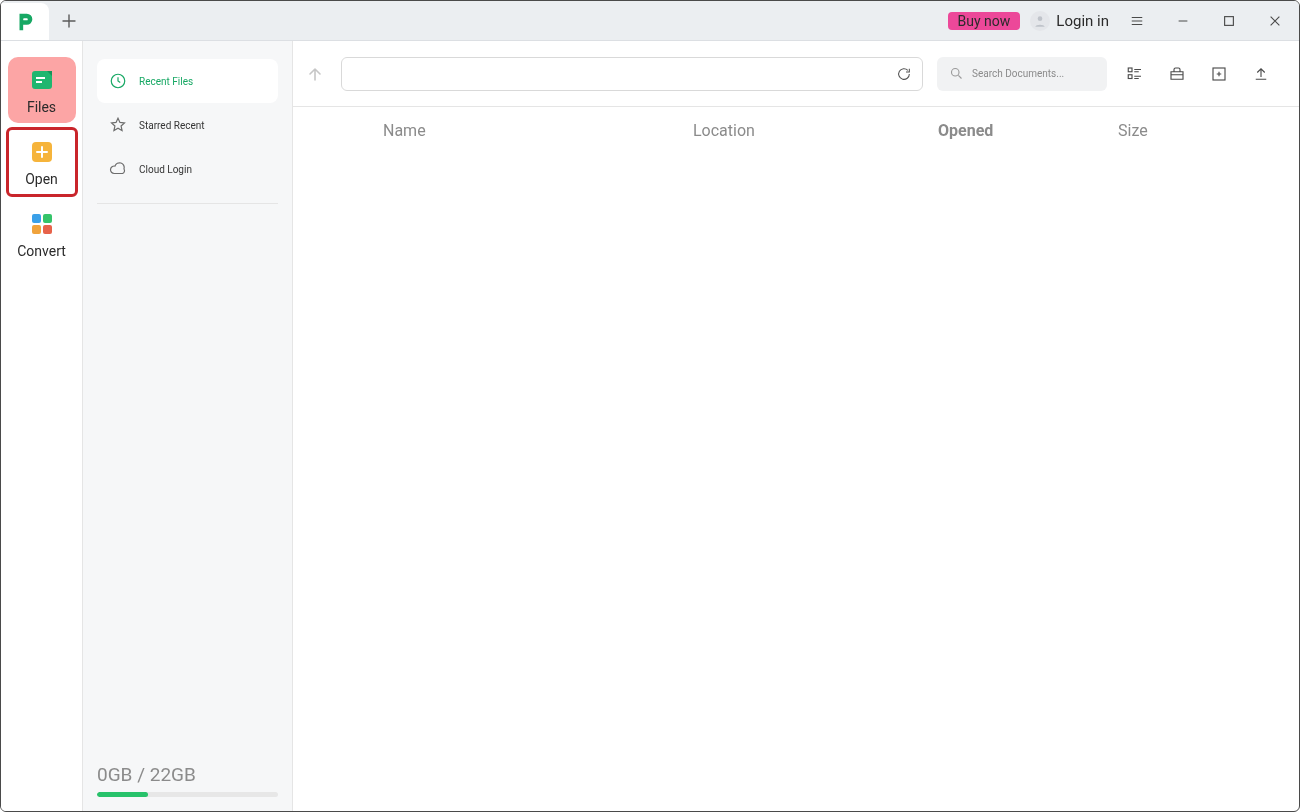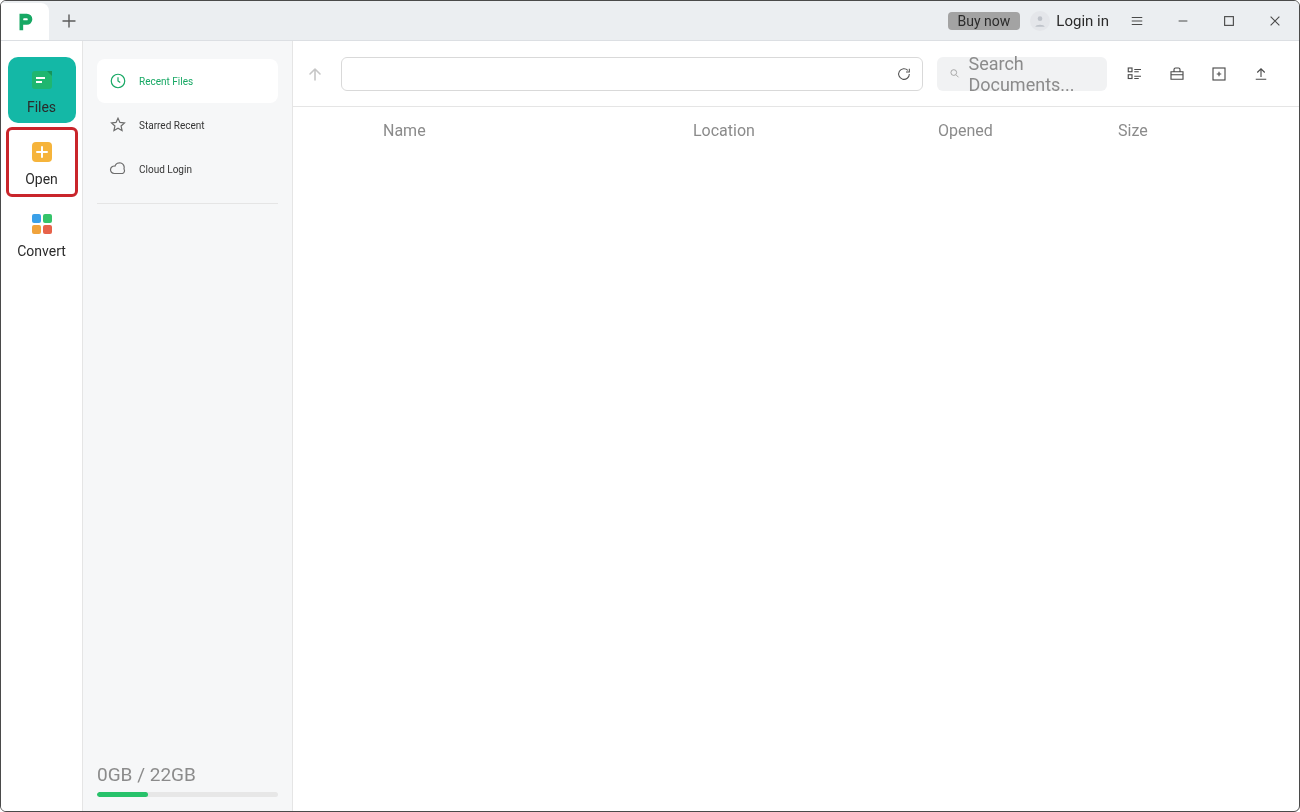--- a/index.html
+++ b/index.html
@@ -17,34 +17,34 @@
   html,body{margin:0;padding:0;width:1300px;height:812px;font-family:-apple-system,BlinkMacSystemFont,"Segoe UI",Roboto,Arial,sans-serif;color:var(--text);overflow:hidden;background:#fff;}
   body{border:1px solid #4a4a4a;border-radius:6px;}
 
   
   .titlebar{height:40px;background:var(--titlebar);display:flex;align-items:stretch;border-bottom:1px solid #dcdfe3;}
   .tab{width:48px;background:#fff;display:flex;align-items:center;justify-content:center;border-top-right-radius:8px;border-top-left-radius:0;margin-top:2px;}
   .tab svg{width:22px;height:22px;}
   .newtab{width:40px;display:flex;align-items:center;justify-content:center;color:#4a4a4a;cursor:pointer;}
   .title-spacer{flex:1;}
   .title-right{display:flex;align-items:center;gap:10px;padding-right:6px;}
-  .buy{background:#a3a3a3;border-radius:4px;padding:1px 10px;font-size:14px;cursor:pointer;}
+  .buy{background:#ec4899;border-radius:4px;padding:1px 10px;font-size:14px;cursor:pointer;}
   .login{display:flex;align-items:center;gap:6px;font-size:15px;cursor:pointer;}
   .avatar{width:20px;height:20px;border-radius:50%;background:#e4e6ea;display:flex;align-items:center;justify-content:center;}
   .avatar svg{width:14px;height:14px;fill:#bfc3ca;}
   .winbtn{width:36px;height:40px;display:flex;align-items:center;justify-content:center;color:#4a4a4a;cursor:pointer;}
   .winbtn svg{width:14px;height:14px;stroke:#4a4a4a;stroke-width:1.3;fill:none;}
 
   
   .app{display:flex;height:calc(812px - 42px);}
 
   
   .rail{width:82px;background:#fff;border-right:1px solid var(--border);padding-top:16px;display:flex;flex-direction:column;align-items:center;gap:6px;}
   .rail-item{width:68px;padding:10px 0 8px;border-radius:10px;display:flex;flex-direction:column;align-items:center;gap:6px;cursor:pointer;position:relative;}
-  .rail-item.active{background:#14b8a6;}
+  .rail-item.active{background:#fca5a5;}
   .rail-item span{font-size:14px;}
   .rail-item.highlight{outline:3px solid var(--highlight);outline-offset:-1px;border-radius:4px;}
   .rail-ic{width:26px;height:26px;display:flex;align-items:center;justify-content:center;}
 
   
   .nav{width:210px;background:var(--panel);border-right:1px solid var(--border);padding:18px 14px 0;display:flex;flex-direction:column;position:relative;}
   .nav-item{display:flex;align-items:center;gap:12px;height:44px;padding:0 12px;border-radius:8px;font-size:10px;cursor:pointer;color:#353535;}
   .nav-item.active{background:#fff;color:var(--green);}
   .nav-item.active svg{stroke:var(--green);}
   .nav-item svg{width:18px;height:18px;stroke:#6d6d6d;stroke-width:1.6;fill:none;}
@@ -53,29 +53,29 @@
   .storage-text{font-size:19px;color:var(--muted);margin-bottom:6px;}
   .storage-bar{height:5px;background:#e7e7e7;border-radius:3px;overflow:hidden;}
   .storage-fill{height:100%;background:var(--green-bright);border-radius:3px;}
 
   
   .content{flex:1;display:flex;flex-direction:column;}
   .toolbar{height:66px;display:flex;align-items:center;padding:0 24px 0 10px;gap:14px;border-bottom:1px solid var(--border);}
   .tb-up{width:24px;display:flex;justify-content:center;color:#c6c6c6;}
   .pathbox{flex:1;height:34px;border:1px solid #d9d9d9;border-radius:6px;display:flex;align-items:center;padding:0 10px;justify-content:flex-end;}
   .pathbox svg{width:16px;height:16px;stroke:#555;fill:none;stroke-width:1.6;}
-  .searchbox{width:170px;height:34px;background:#f1f2f3;border-radius:6px;display:flex;align-items:center;padding:0 12px;gap:8px;color:var(--muted);font-size:18px;}
+  .searchbox{width:170px;height:34px;background:#f1f2f3;border-radius:6px;display:flex;align-items:center;padding:0 12px;gap:8px;color:var(--muted);font-size:10px;}
   .searchbox svg{width:15px;height:15px;stroke:#9a9a9a;fill:none;stroke-width:1.8;}
   .tb-icon{width:28px;height:28px;display:flex;align-items:center;justify-content:center;cursor:pointer;}
   .tb-icon svg{width:18px;height:18px;stroke:#4a4a4a;fill:none;stroke-width:1.5;}
 
   .table-head{display:flex;padding:14px 24px 14px 90px;font-size:16px;color:var(--muted);}
   .col-name{flex:0 0 310px;}
   .col-loc{flex:0 0 245px;}
-  .col-open{flex:0 0 180px;}
+  .col-open{flex:0 0 180px;font-weight:bold;}
   .col-size{flex:1;}
 </style>
 </head>
 <body>
 
 <div class="titlebar">
   <div class="tab">
     <svg viewBox="0 0 24 24">
         <path d="M6 3 h8 a6 6 0 0 1 0 12 h-4 v6 h-4 z" fill="#17a864"></path>
         <rect x="10" y="8" width="5" height="2.2" rx="1" fill="#fff"></rect>

